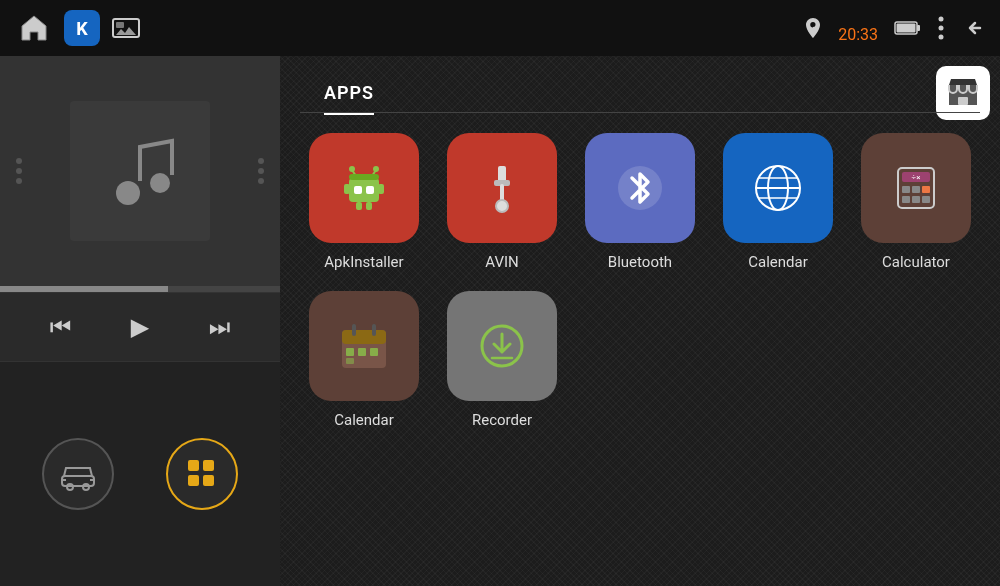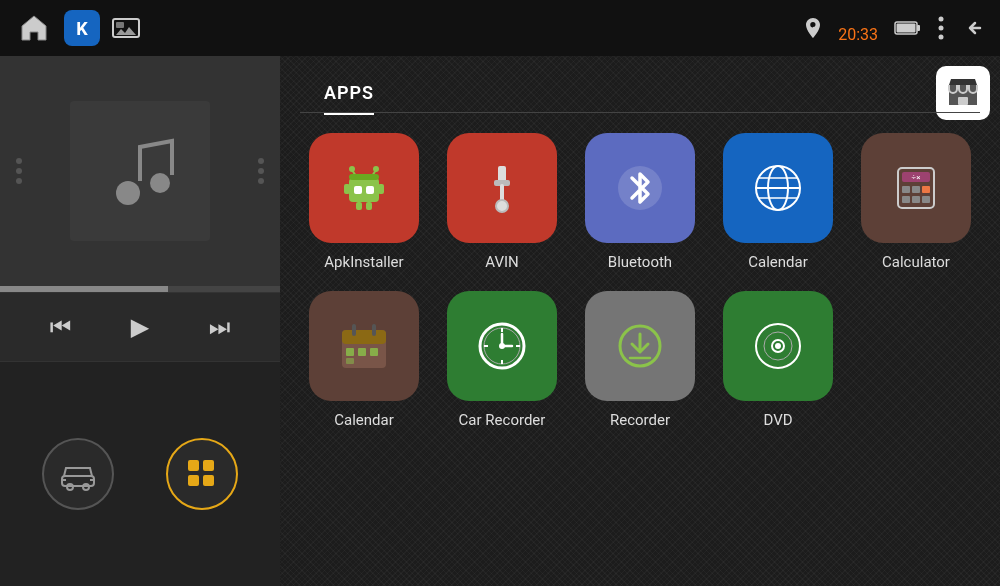--- a/index.html
+++ b/index.html
@@ -515,55 +515,28 @@
           <rect x="38" y="8" width="4" height="12" rx="2" fill="#555"></rect>
           <rect x="12" y="32" width="8" height="8" rx="1" fill="#8BC34A" opacity="0.8"></rect>
           <rect x="24" y="32" width="8" height="8" rx="1" fill="#8BC34A" opacity="0.8"></rect>
           <rect x="36" y="32" width="8" height="8" rx="1" fill="#8BC34A" opacity="0.8"></rect>
           <rect x="12" y="42" width="8" height="6" rx="1" fill="#8BC34A" opacity="0.5"></rect>
         </svg>
       </div>
       <span class="app-label">Calendar</span>
     </div>
 
-    <div class="app-item">
-      <div class="app-icon icon-carrecorder">
-        <svg width="60" height="60" viewBox="0 0 60 60" fill="none">
-          <circle cx="30" cy="30" r="22" stroke="white" stroke-width="3" fill="none"></circle>
-          <circle cx="30" cy="30" r="18" stroke="#aaa" stroke-width="1" fill="none"></circle>
-          <line x1="30" y1="12" x2="30" y2="16" stroke="white" stroke-width="2"></line>
-          <line x1="30" y1="44" x2="30" y2="48" stroke="white" stroke-width="2"></line>
-          <line x1="12" y1="30" x2="16" y2="30" stroke="white" stroke-width="2"></line>
-          <line x1="44" y1="30" x2="48" y2="30" stroke="white" stroke-width="2"></line>
-          <path d="M30 30L30 18" stroke="white" stroke-width="2.5" stroke-linecap="round"></path>
-          <path d="M30 30L40 30" stroke="white" stroke-width="2.5" stroke-linecap="round"></path>
-          <circle cx="30" cy="30" r="3" fill="white"></circle>
-        </svg>
-      </div>
-      <span class="app-label">Car Recorder</span>
-    </div>
 
 
     <div class="app-item">
       <div class="app-icon icon-download">
         <svg width="60" height="60" viewBox="0 0 60 60" fill="none">
           <circle cx="30" cy="30" r="20" stroke="#8BC34A" stroke-width="3" fill="none"></circle>
           <path d="M30 18V36M30 36L22 28M30 36L38 28" stroke="#8BC34A" stroke-width="3" stroke-linecap="round" stroke-linejoin="round"></path>
           <line x1="20" y1="42" x2="40" y2="42" stroke="#8BC34A" stroke-width="2.5" stroke-linecap="round"></line>
         </svg>
       </div>
       <span class="app-label">Recorder</span>
     </div>
 
-    <div class="app-item">
-      <div class="app-icon icon-dvd">
-        <svg width="60" height="60" viewBox="0 0 60 60" fill="none">
-          <circle cx="30" cy="30" r="22" stroke="white" stroke-width="2" fill="none"></circle>
-          <circle cx="30" cy="30" r="14" stroke="#aaa" stroke-width="1" fill="none"></circle>
-          <circle cx="30" cy="30" r="6" stroke="white" stroke-width="2" fill="#2e7d32"></circle>
-          <circle cx="30" cy="30" r="3" fill="white"></circle>
-        </svg>
-      </div>
-      <span class="app-label">DVD</span>
-    </div>
 
   </div>
 </div>
 
 </body></html>

